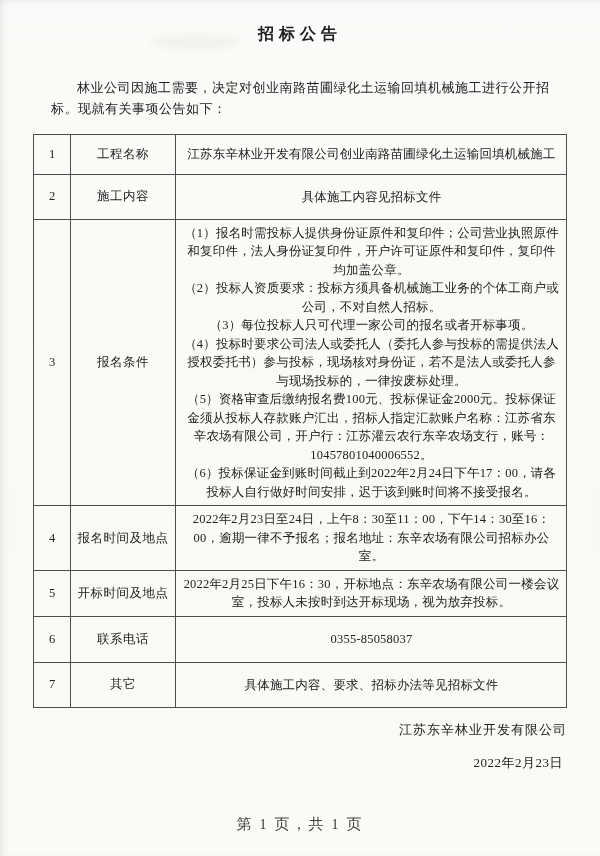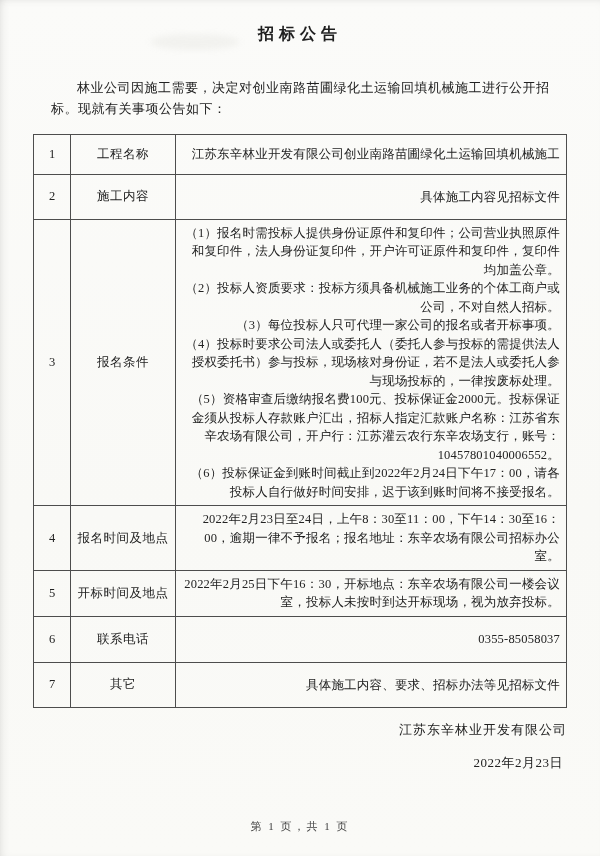--- a/index.html
+++ b/index.html
@@ -46,21 +46,21 @@
     font-size: 12.5px;
     color: #222;
   }
   .notice-table td {
     border: 1px solid #4d4d4d;
     vertical-align: middle;
     box-sizing: border-box;
   }
   .c-num   { width: 37px;  text-align: center; }
   .c-label { width: 105px; text-align: center; letter-spacing: 0.5px; }
-  .c-content { padding: 4px 6px 4px 7px; text-align: right; }
+  .c-content { padding: 4px 6px 4px 7px; text-align: center; }
   .c-content p { margin: 0; line-height: 1.48; letter-spacing: 0.2px; }
   tr.r1 { height: 40px; }
   tr.r2 { height: 45px; }
   tr.r3 { height: 216px; }
   tr.r4 { height: 47px; }
   tr.r5 { height: 45px; }
   tr.r6 { height: 46px; }
   tr.r7 { height: 45px; }
   .sig {
     margin: 13px 33px 16px 33px;
@@ -69,21 +69,21 @@
     color: #222;
   }
   .sig-company { letter-spacing: 1px; }
   .sig-date { margin-top: 15px; padding-right: 4px; letter-spacing: 0.5px; }
   .page-num {
     position: absolute;
     bottom: 22px;
     left: 0;
     width: 100%;
     text-align: center;
-    font-size: 11px;
+    font-size: 15px;
     letter-spacing: 2px;
     color: #444;
   }
   
   .smudge-top-left {
     position: absolute;
     top: 34px; left: 150px;
     width: 90px; height: 16px;
     background: rgba(180,180,175,0.12);
     border-radius: 50%;

